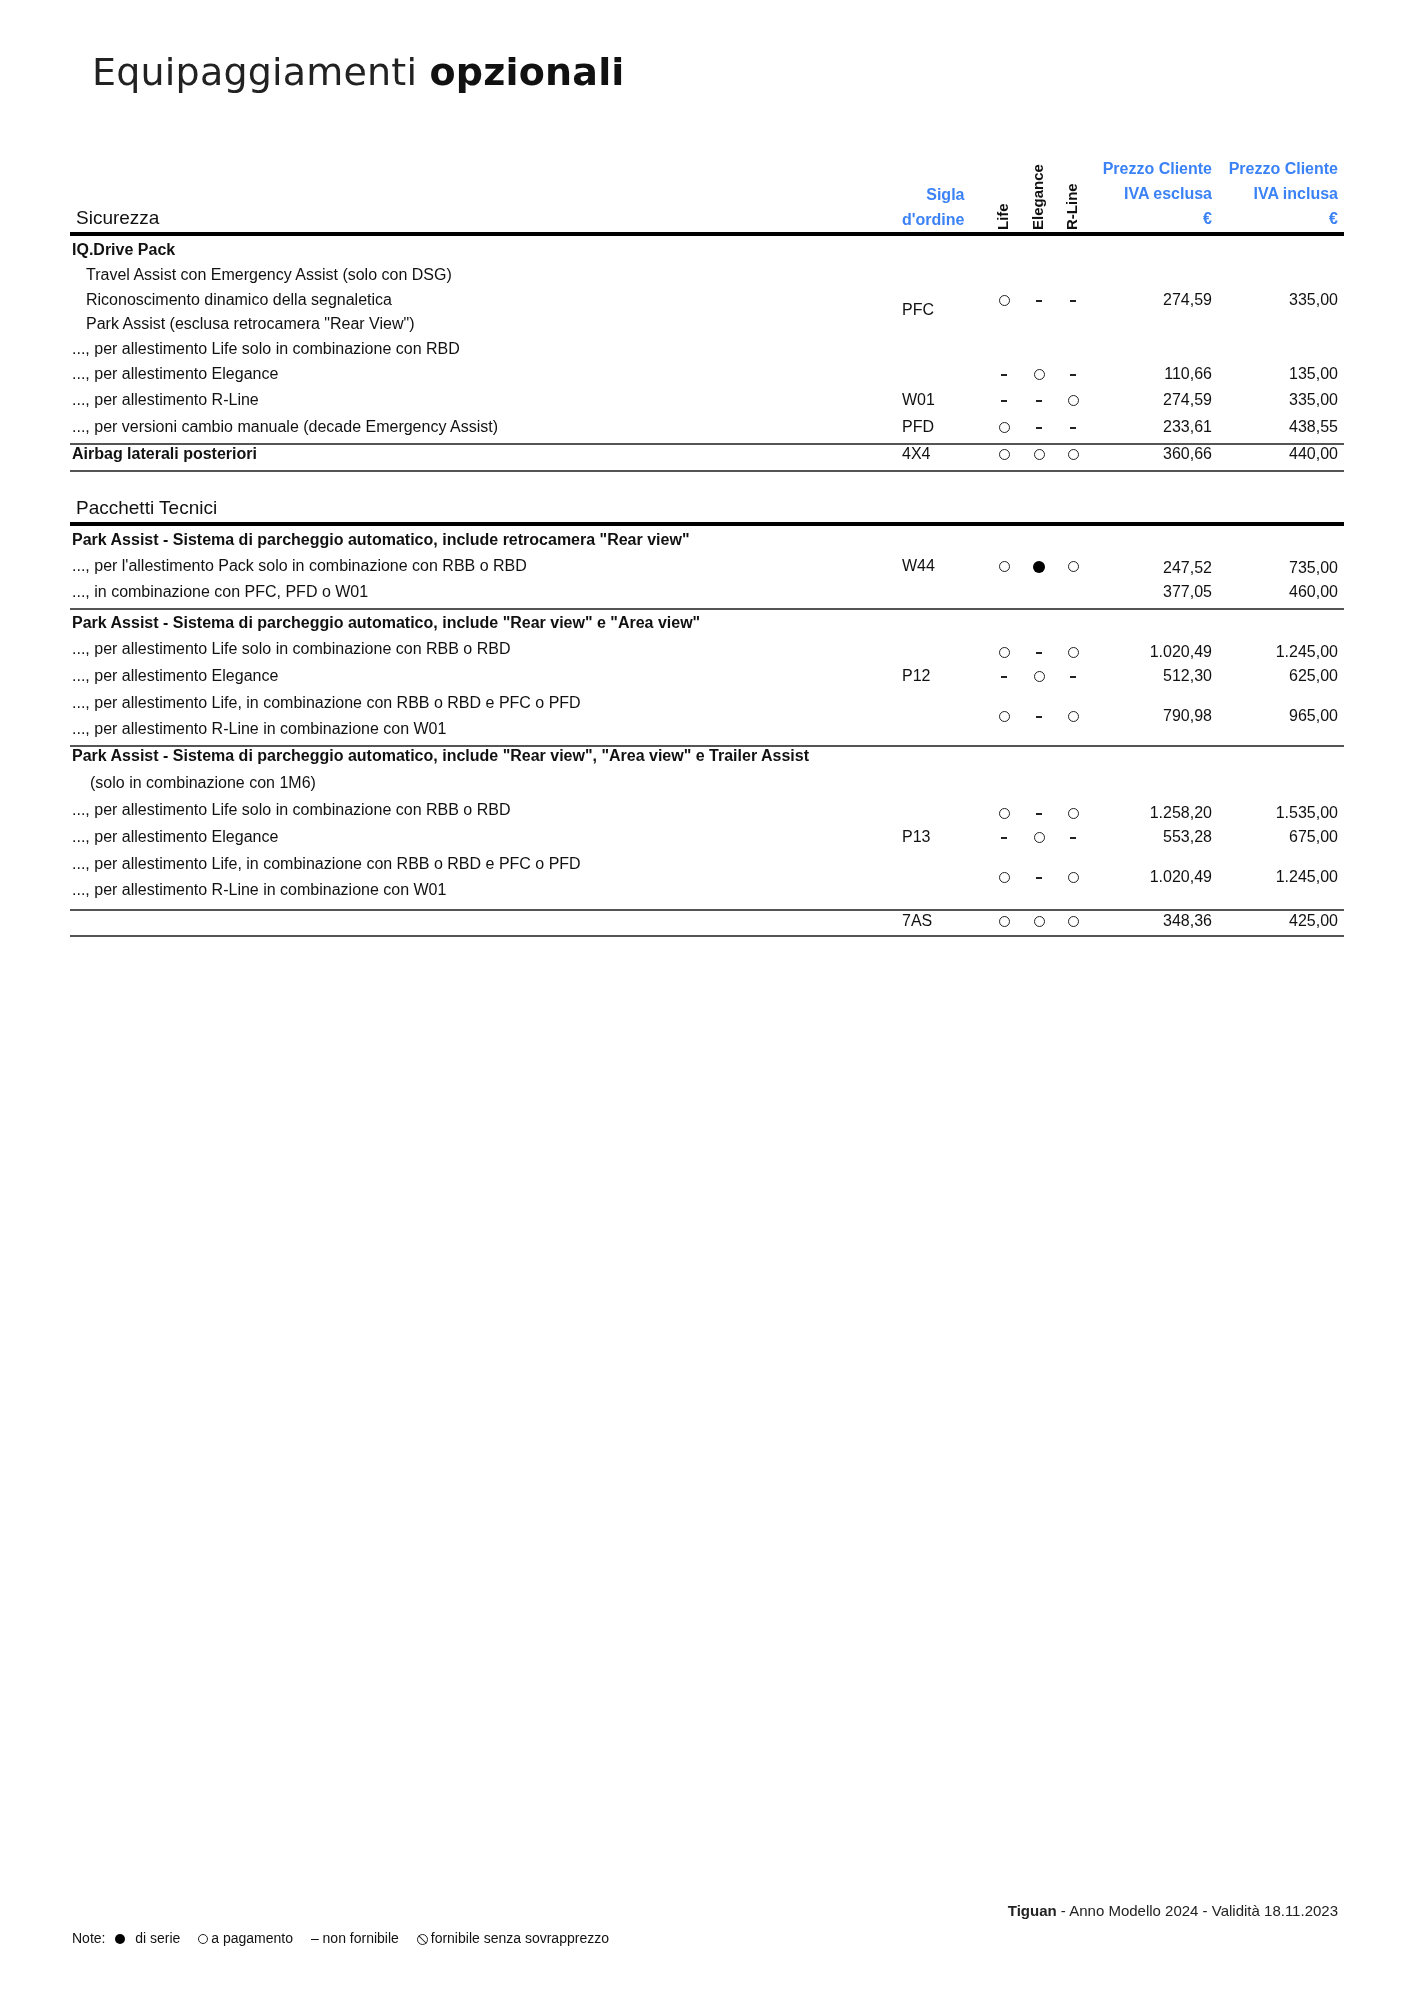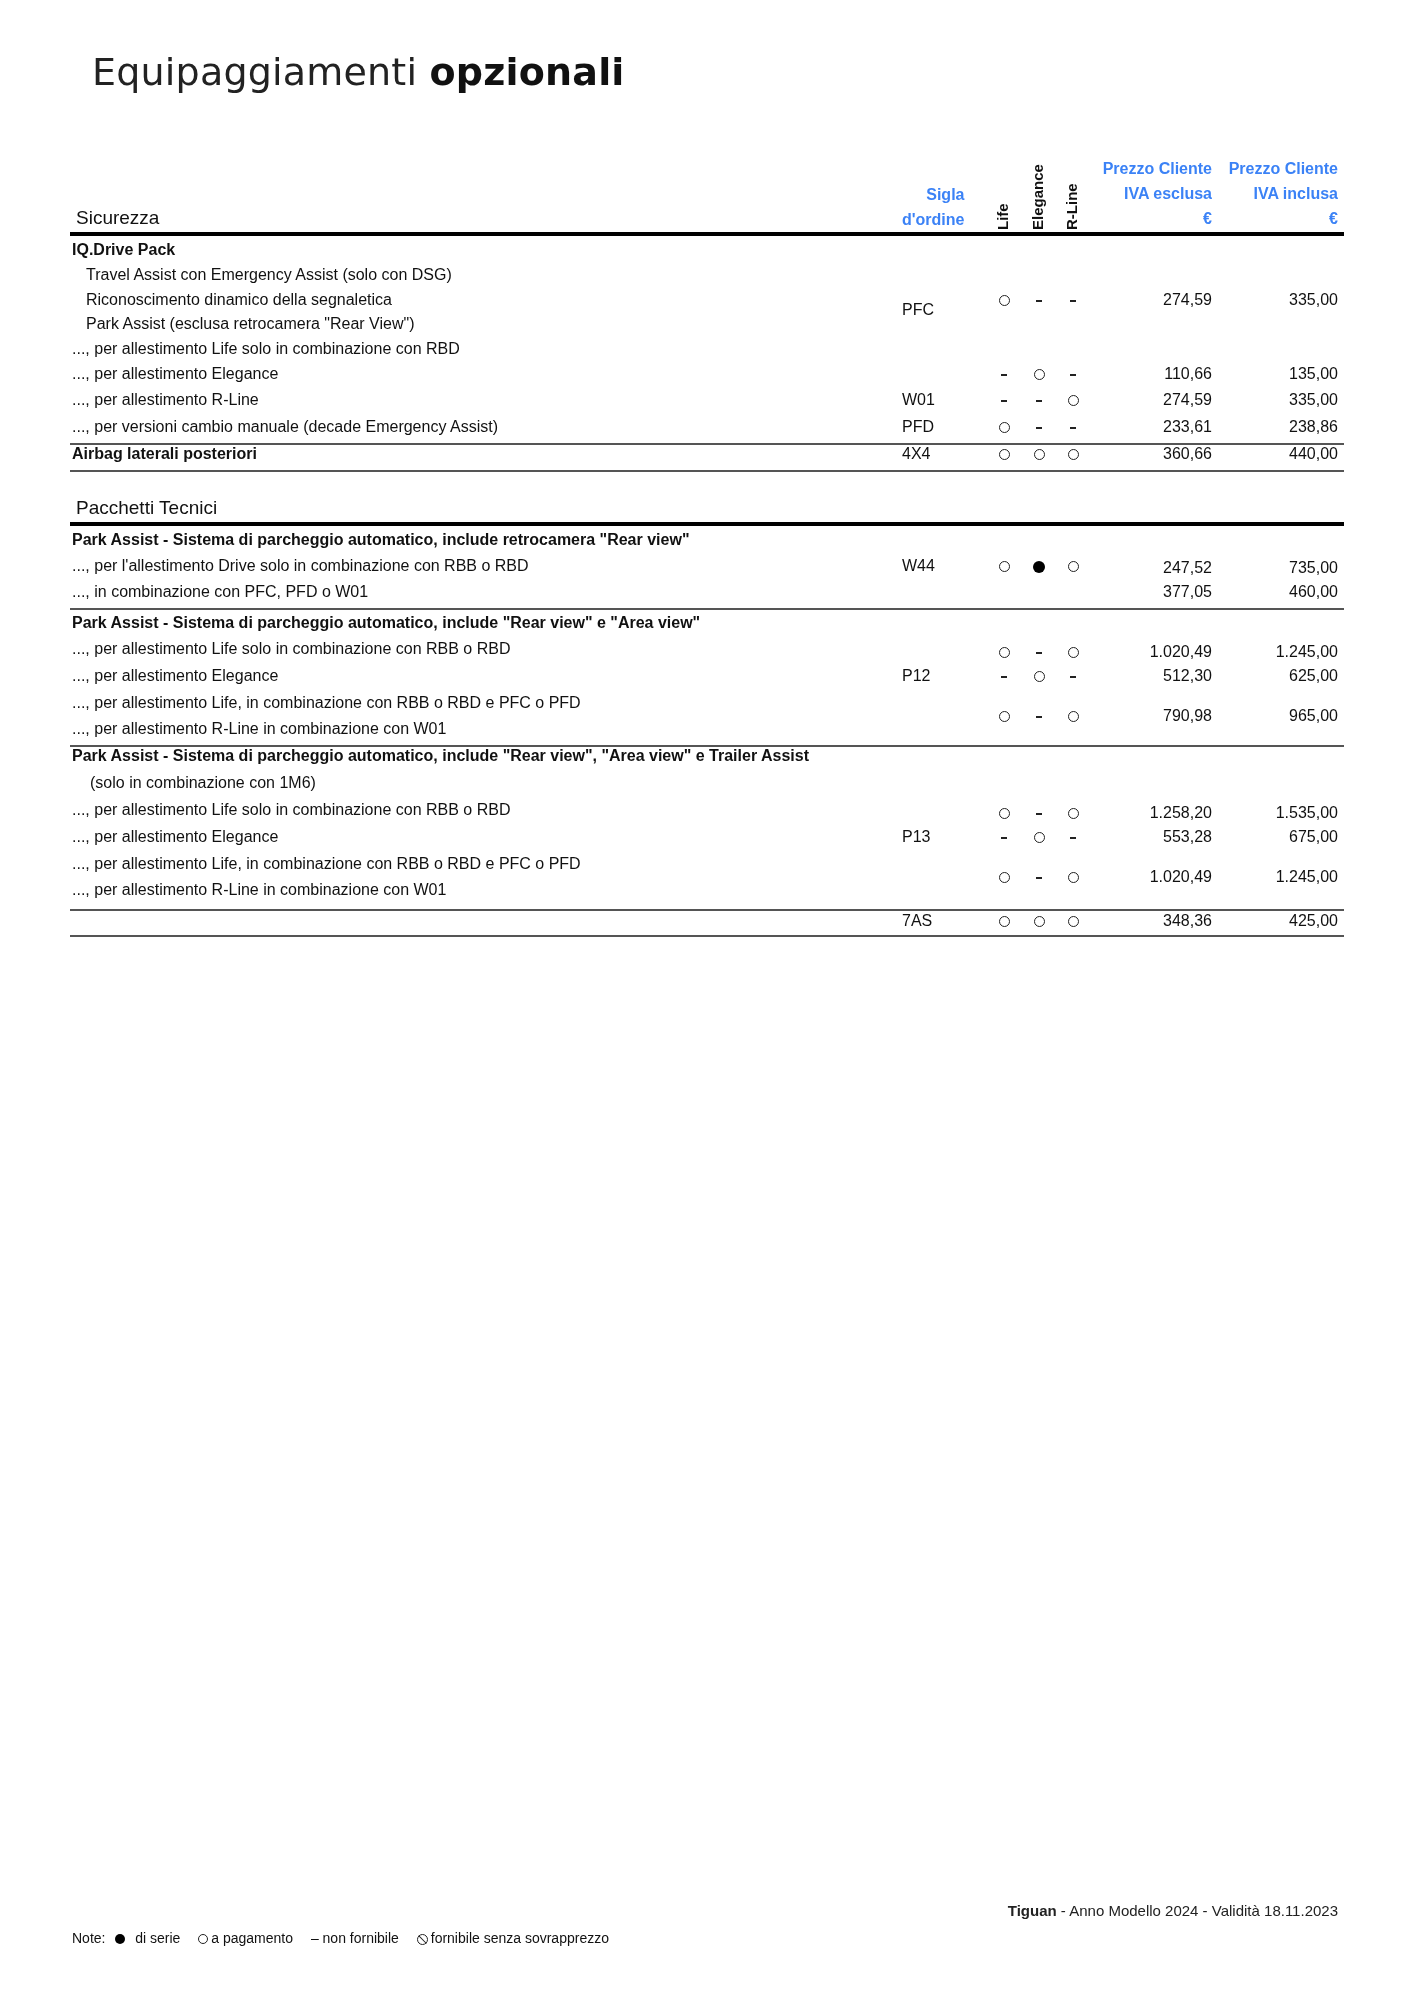--- a/index.html
+++ b/index.html
@@ -128,21 +128,21 @@
       <span class="p1">274,59</span>
       <span class="p2">335,00</span>
     </div>
     <div class="row" style="top: 414px;">
       <span class="desc">..., per versioni cambio manuale (decade Emergency Assist)</span>
       <span class="code">PFD</span>
       <span class="m1"><span class="circ"></span></span>
       <span class="m2"><span class="dash"></span></span>
       <span class="m3"><span class="dash"></span></span>
       <span class="p1">233,61</span>
-      <span class="p2">238,86</span>
+      <span class="p2">438,55</span>
     </div>
     <div class="row" style="top: 441px;">
       <span class="desc b">Airbag laterali posteriori</span>
       <span class="code">4X4</span>
       <span class="m1"><span class="circ"></span></span>
       <span class="m2"><span class="circ"></span></span>
       <span class="m3"><span class="circ"></span></span>
       <span class="p1">360,66</span>
       <span class="p2">440,00</span>
     </div>
@@ -154,21 +154,21 @@
 <div class="rule-thick" style="top:522px;"></div>
 
 <div id="sec1">
     <div class="row" style="top: 527px;">
       <span class="desc b">Park Assist - Sistema di parcheggio automatico, include retrocamera "Rear view"</span>
       <span class="m1"></span>
       <span class="m2"></span>
       <span class="m3"></span>
     </div>
     <div class="row" style="top: 553px;">
-      <span class="desc">..., per l'allestimento Drive solo in combinazione con RBB o RBD</span>
+      <span class="desc">..., per l'allestimento Pack solo in combinazione con RBB o RBD</span>
       <span class="code">W44</span>
       <span class="m1"><span class="circ"></span></span>
       <span class="m2"><span class="dot"></span></span>
       <span class="m3"><span class="circ"></span></span>
       <span class="p1" style="top: 2px;">247,52</span>
       <span class="p2" style="top: 2px;">735,00</span>
     </div>
     <div class="row" style="top: 579px;">
       <span class="desc">..., in combinazione con PFC, PFD o W01</span>
       <span class="m1"></span>

